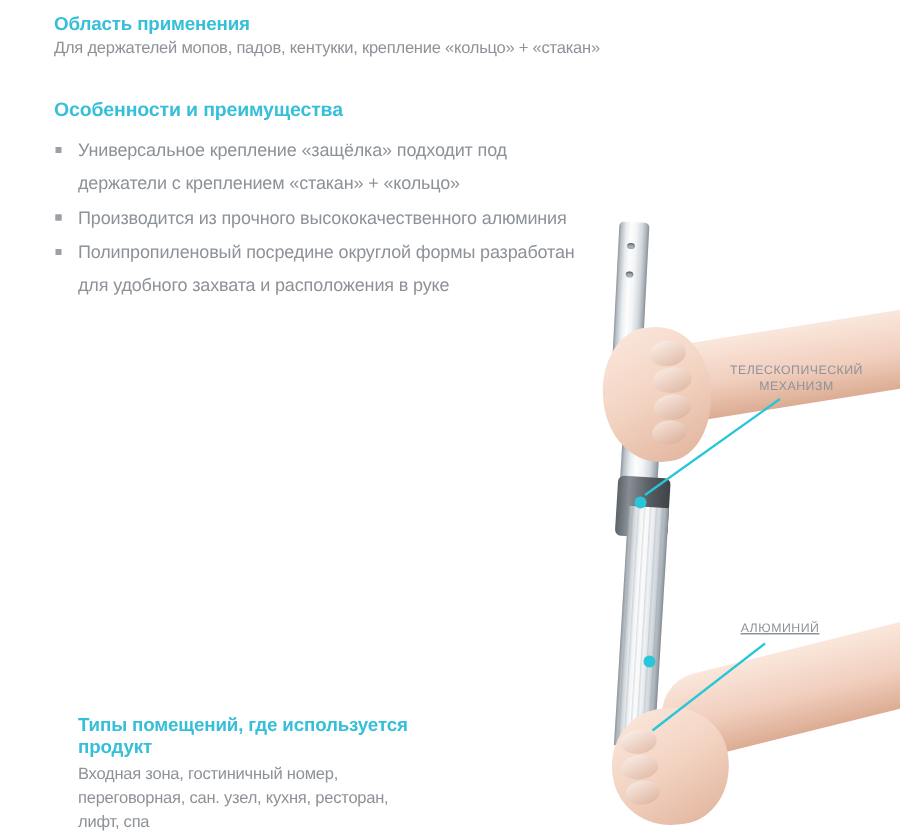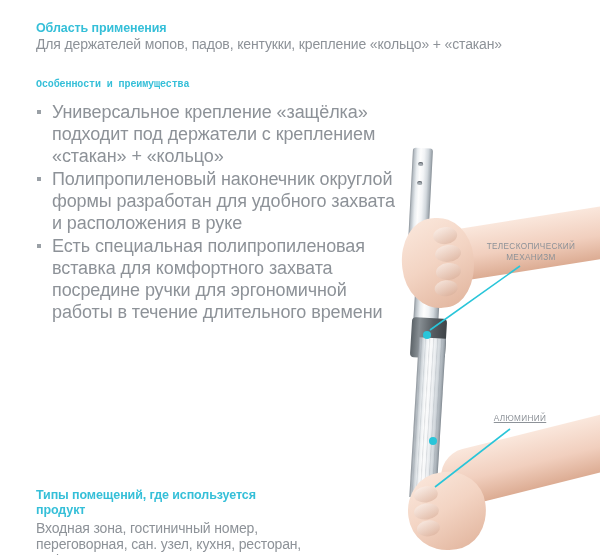--- a/index.html
+++ b/index.html
@@ -29,61 +29,61 @@
     top: 9px;
     width: 360px;
   }
 
   .section-heading {
     color: #35bfd8;
     font-size: 12.5px;
     font-weight: bold;
     line-height: 15px;
     letter-spacing: -0.1px;
-    margin: 12px 0 1px 0;
+    margin: 0 0 1px 0;
   }
 
   .section-body {
     color: #8d9298;
-    font-size: 14px;
+    font-size: 11px;
     line-height: 15.5px;
     margin: 0;
     letter-spacing: -0.15px;
     white-space: pre-line;
   }
 
   .block-usage { position: absolute; left: 0; top: 0; width: 540px; }
 
   .block-features { position: absolute; left: 0; top: 56px; width: 360px; }
-  .block-features .section-heading { font-size: 10px; margin-bottom: 9px; font-family: Liberation Mono, monospace; }
+  .block-features .section-heading { font-size: 13px; margin-bottom: 9px; }
 
   ul.feature-list {
     list-style: none;
     margin: 0;
     padding: 0;
   }
   ul.feature-list li {
     position: relative;
     padding-left: 16px;
     margin: 0 0 1px 0;
     color: #8d9298;
-    font-size: 18px;
+    font-size: 12px;
     line-height: 22px;
     letter-spacing: -0.1px;
   }
   ul.feature-list li .marker {
     position: absolute;
     left: 1px;
     top: 9px;
     width: 4px;
     height: 4px;
     background: #9aa0a6;
   }
 
-  .block-rooms { position: absolute; left: 0; top: 467px; width: 330px; }
+  .block-rooms { position: absolute; left: 16px; top: 467px; width: 330px; }
   .block-rooms .section-heading { line-height: 15px; white-space: pre-line; }
   .block-rooms .section-body { margin-top: 2px; line-height: 16px; }
 
   
   .photo {
     position: absolute;
     left: 380px;
     top: 0;
     width: 220px;
     height: 555px;
@@ -257,25 +257,25 @@
       <ul class="feature-list">
         <li>
           <span class="marker"></span>
           <span>Универсальное крепление «защёлка» подходит под держатели с креплением «стакан» + «кольцо»</span>
         </li>
         <li>
           <span class="marker"></span>
         </li>
         <li>
           <span class="marker"></span>
-          <span>Полипропиленовый наконечник округлой формы разработан для удобного захвата и расположения в руке</span>
+          <span>Производится из прочного высококачественного алюминия</span>
         </li>
         <li>
           <span class="marker"></span>
-          <span>Есть специальная полипропиленовая вставка для комфортного захвата посредине ручки для эргономичной работы в течение длительного времени</span>
+          <span>Полипропиленовый посредине округлой формы разработан для удобного захвата и расположения в руке</span>
         </li>
       </ul>
     </section>
 
     <section class="block-rooms">
       <h2 class="section-heading">Типы помещений, где используется
 продукт</h2>
       <p class="section-body">Входная зона, гостиничный номер,
 переговорная, сан. узел, кухня, ресторан,
 лифт, спа</p>

